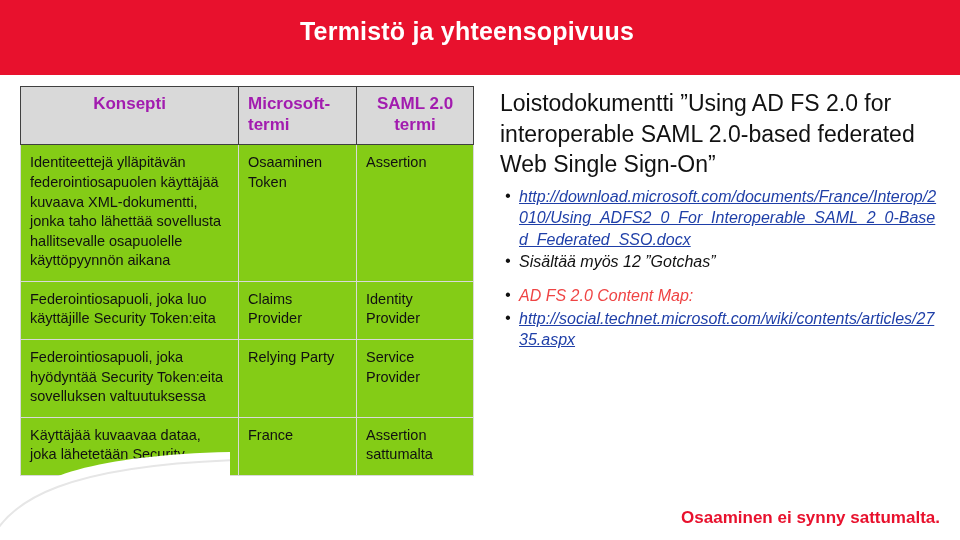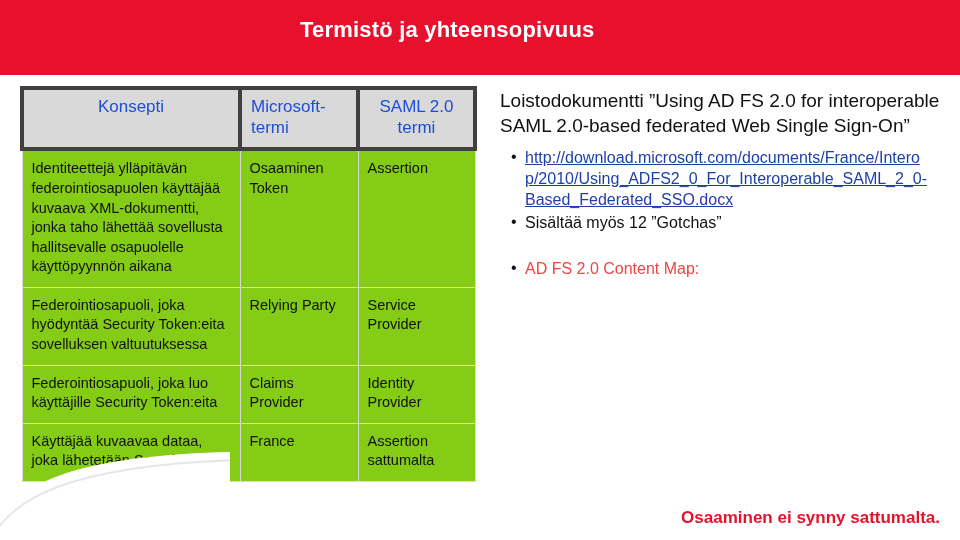--- a/index.html
+++ b/index.html
@@ -23,21 +23,21 @@
     position: absolute;
     left: 0; top: 0;
     width: 960px; height: 75px;
     background: #e8112d;
   }
   .slide-title {
     position: absolute;
     left: 300px;
     top: 17px;
     width: 600px;
-    font-size: 22px;
+    font-size: 25px;
     font-weight: bold;
     color: #ffffff;
     font-family: "Liberation Sans", sans-serif;
     letter-spacing: 0.2px;
   }
   
   .table-wrap {
     position: absolute;
     left: 20px;
     top: 86px;
@@ -46,24 +46,24 @@
   table.concept-table {
     border-collapse: collapse;
     width: 453px;
     table-layout: fixed;
   }
   table.concept-table col.c1 { width: 218px; }
   table.concept-table col.c2 { width: 118px; }
   table.concept-table col.c3 { width: 117px; }
   table.concept-table th {
     background: #d9d9d9;
-    border: 4px solid #404040;
+    border: 1px solid #404040;
     font-size: 17px;
-    font-weight: normal;
-    color: #1d4ed8;
+    font-weight: bold;
+    color: #a21caf;
     text-align: left;
     vertical-align: top;
     padding: 7px 9px 9px 9px;
     line-height: 1.22;
   }
   table.concept-table th.th-center {
     text-align: center;
   }
   table.concept-table td {
     border: 1px solid #d9d9d9;
@@ -76,29 +76,30 @@
   }
   td.cell-pink { background: #f2dcdb; }
   
   .right-col {
     position: absolute;
     left: 500px;
     top: 88px;
     width: 440px;
   }
   .r-line1 {
-    font-size: 19px;
+    font-size: 23px;
     color: #111111;
     line-height: 1.33;
     margin: 0 0 6px 0;
   }
   ul.bul {
     list-style: none;
-    margin: 8px;
+    margin: 2px;
     padding: 0;
+    font-style: italic;
   }
   ul.bul > li {
     position: relative;
     padding-left: 17px;
     font-size: 16px;
     color: #111111;
     line-height: 1.34;
     margin-bottom: 1px;
   }
   ul.bul > li::before {
@@ -162,28 +163,28 @@
           <th class="th-center">SAML 2.0 termi</th>
         </tr>
       </thead>
       <tbody>
         <tr>
           <td class="cell-pink">Identiteettejä ylläpitävän federointiosapuolen käyttäjää kuvaava XML-dokumentti, jonka taho lähettää sovellusta hallitsevalle osapuolelle käyttöpyynnön aikana</td>
           <td>Osaaminen Token</td>
           <td>Assertion</td>
         </tr>
         <tr>
+          <td class="cell-pink">Federointiosapuoli, joka luo käyttäjille Security Token:eita</td>
+          <td>Claims Provider</td>
+          <td>Identity Provider</td>
+        </tr>
+        <tr>
           <td class="cell-pink">Federointiosapuoli, joka hyödyntää Security Token:eita sovelluksen valtuutuksessa</td>
           <td>Relying Party</td>
           <td>Service Provider</td>
-        </tr>
-        <tr>
-          <td class="cell-pink">Federointiosapuoli, joka luo käyttäjille Security Token:eita</td>
-          <td>Claims Provider</td>
-          <td>Identity Provider</td>
         </tr>
         <tr>
           <td class="cell-pink">Käyttäjää kuvaavaa dataa, joka lähetetään Security</td>
           <td>France</td>
           <td>Assertion sattumalta</td>
         </tr>
       </tbody>
     </table>
   </div>
 
@@ -193,20 +194,23 @@
       <li>
         <a class="link" href="#">http://download.microsoft.com/documents/France/Interop/2010/Using_ADFS2_0_For_Interoperable_SAML_2_0-Based_Federated_SSO.docx</a>
       </li>
       <li>Sisältää myös 12 ”Gotchas”</li>
     </ul>
     <div class="gap-small"></div>
     <ul class="bul">
       <li>
         <span class="plain-sub">AD FS 2.0 Content Map:</span>
       </li>
+      <li>
+        <a class="link" href="#">http://social.technet.microsoft.com/wiki/contents/articles/2735.aspx</a>
+      </li>
     </ul>
   </div>
 
   <div class="slogan">Osaaminen ei synny sattumalta.</div>
 
   <svg class="swoosh" viewBox="0 0 230 90" preserveAspectRatio="none">
     <path d="M0,90 C0,40 60,6 230,2 L230,90 Z" fill="#ffffff"></path>
     <path d="M-10,92 C10,48 70,16 235,10" stroke="#e6e6e6" stroke-width="2" fill="none"></path>
   </svg>
 

